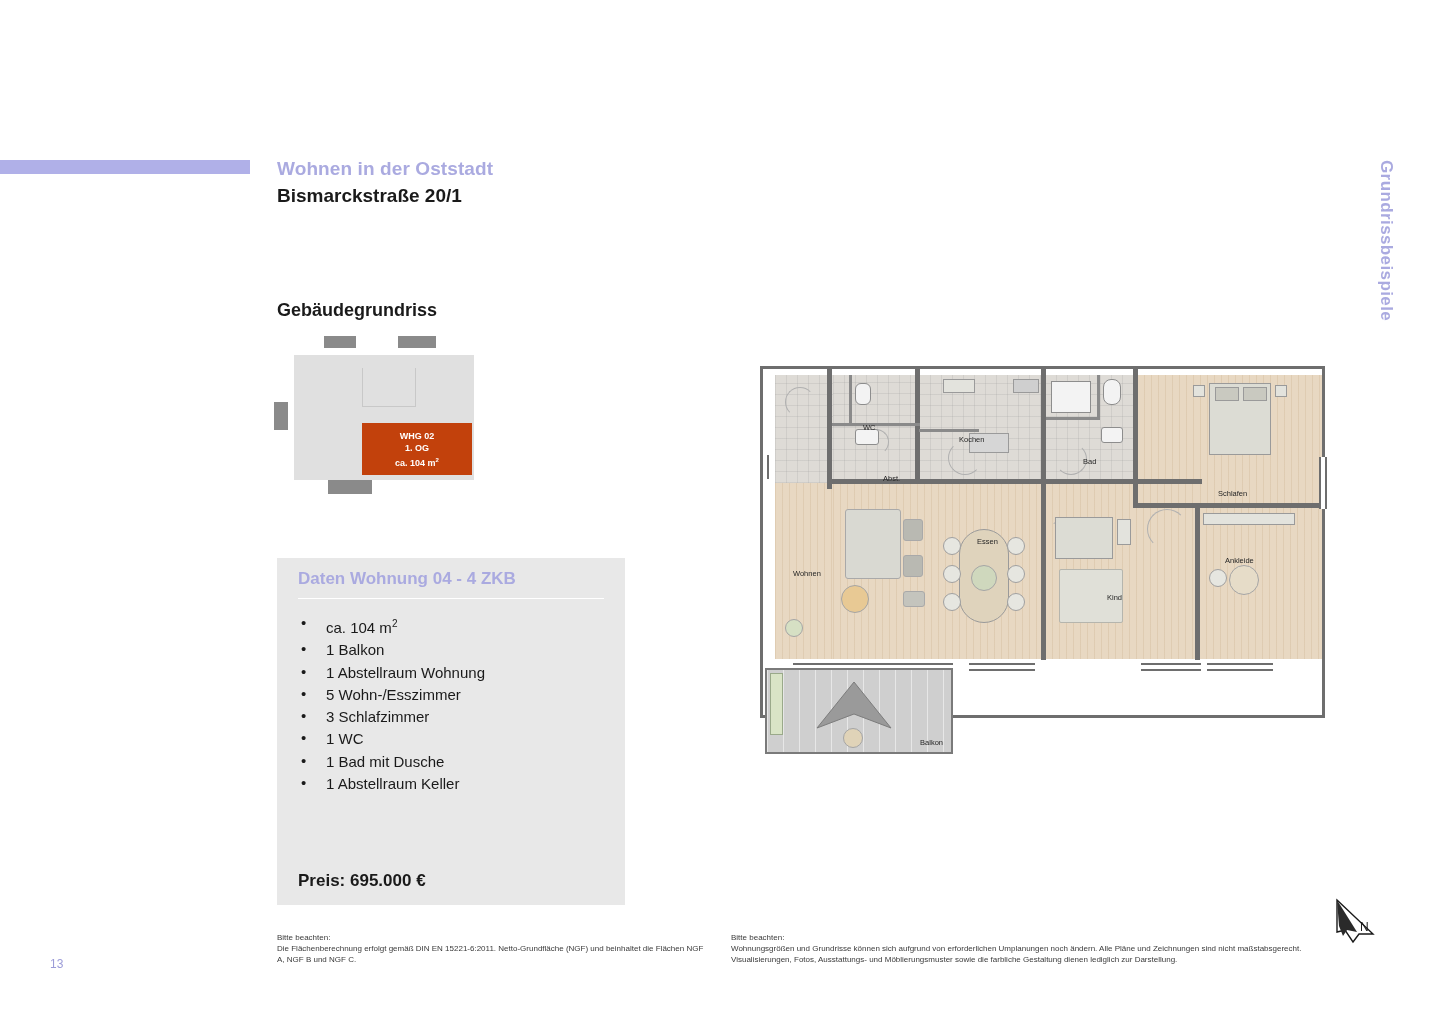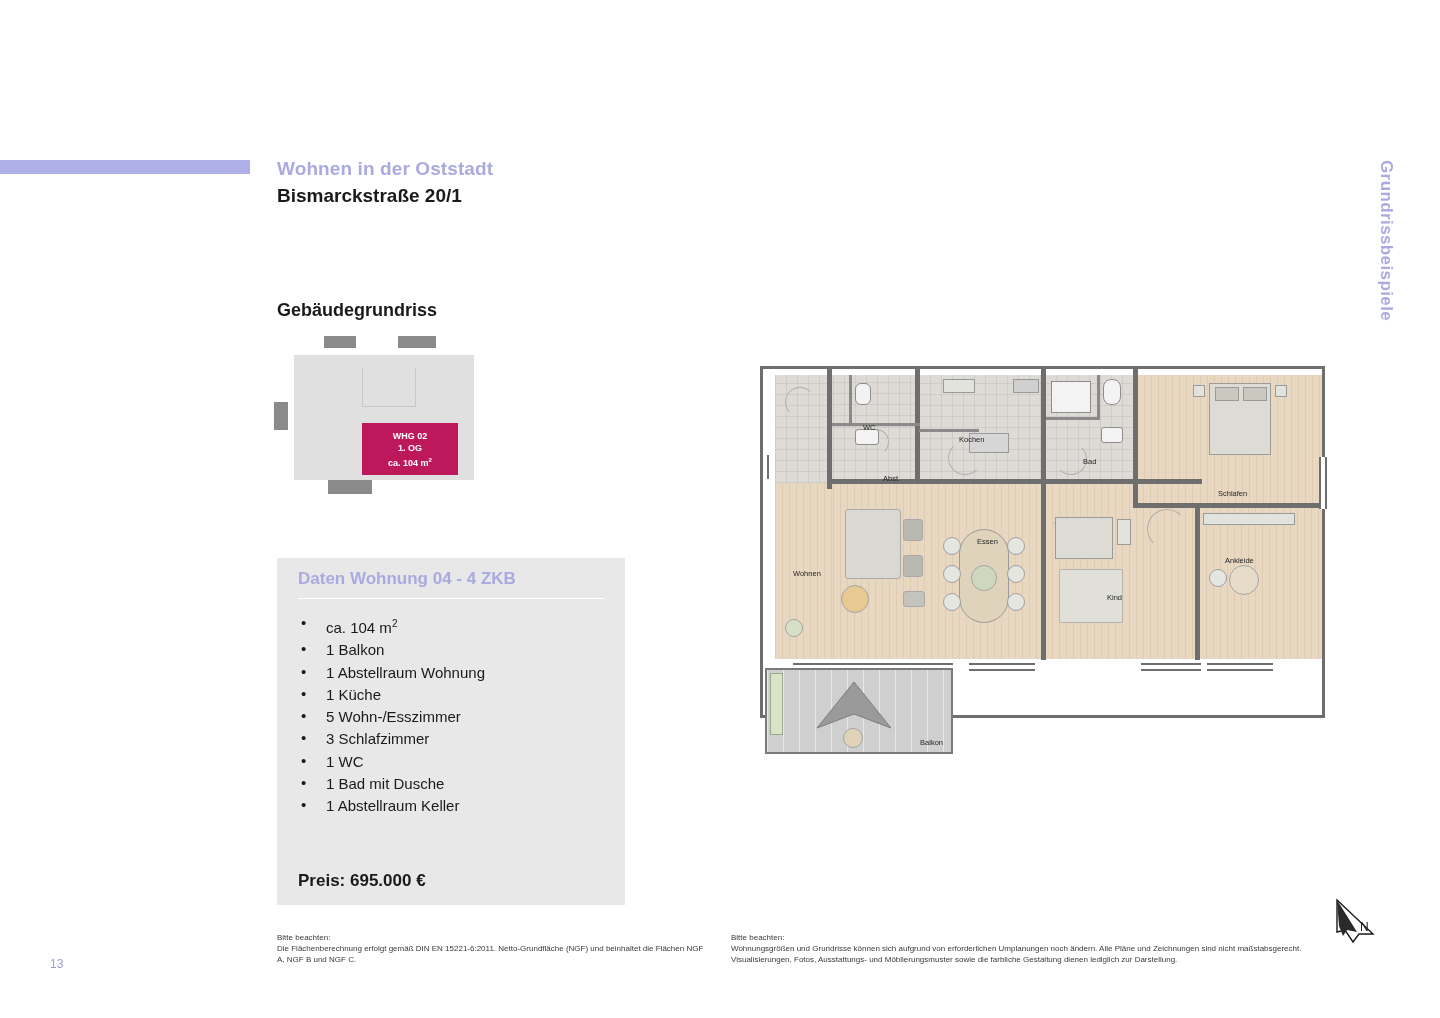--- a/index.html
+++ b/index.html
@@ -135,23 +135,23 @@
     left: 56px;
     top: 150px;
     width: 44px;
     height: 14px;
     background: #8a8a8a;
   }
   .kp-highlight {
     position: absolute;
     left: 90px;
     top: 93px;
-    width: 96px;
+    width: 110px;
     height: 52px;
-    background: #be185d;
+    background: #c2410c;
     color: #ffffff;
     font-size: 9px;
     font-weight: bold;
     line-height: 12px;
     display: flex;
     flex-direction: column;
     align-items: center;
     justify-content: center;
     text-align: center;
   }
@@ -423,21 +423,20 @@
     </div>
   </div>
 
   <div class="data-box">
     <div class="data-box-title">Daten Wohnung 04 - 4 ZKB</div>
     <div class="data-box-rule"></div>
     <ul class="data-list">
       <li><span>ca. 104 m</span><sup>2</sup></li>
       <li><span>1 Balkon</span></li>
       <li><span>1 Abstellraum Wohnung</span></li>
-      <li><span>1 Küche</span></li>
       <li><span>5 Wohn-/Esszimmer</span></li>
       <li><span>3 Schlafzimmer</span></li>
       <li><span>1 WC</span></li>
       <li><span>1 Bad mit Dusche</span></li>
       <li><span>1 Abstellraum Keller</span></li>
     </ul>
     <div class="data-price">Preis: 695.000 €</div>
   </div>
 
   <div class="plan">

